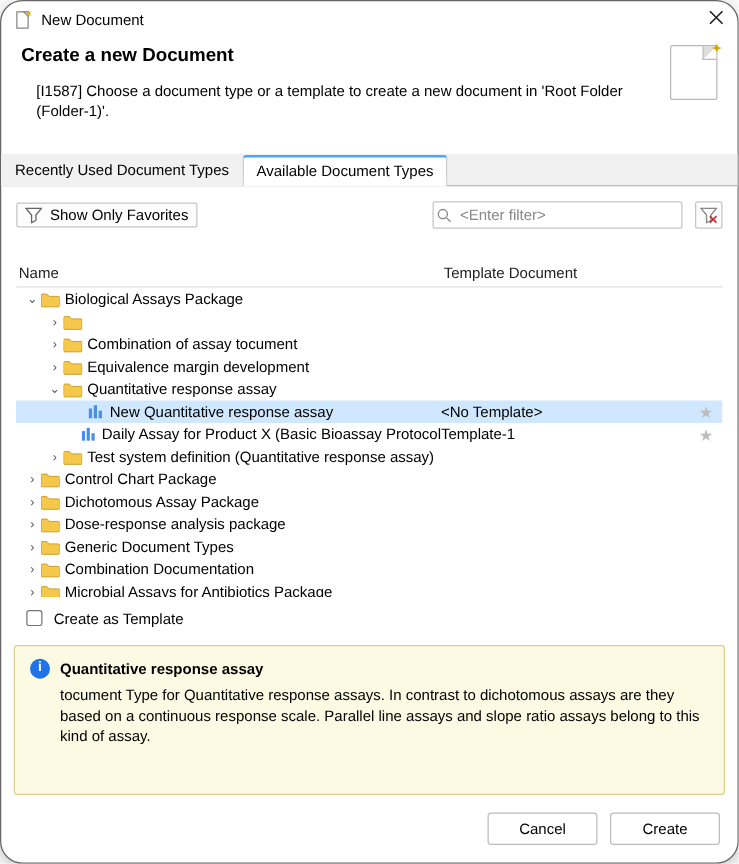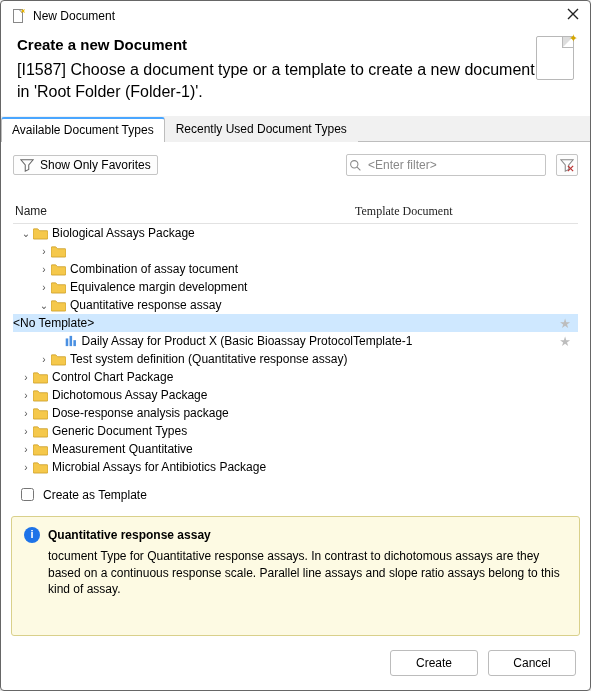--- a/index.html
+++ b/index.html
@@ -7,42 +7,42 @@
     margin: 0;
     font-family: "Segoe UI", Tahoma, sans-serif;
     font-size: 12px;
     background: #fff;
     color: #000;
   }
   .window {
     width: 591px;
     height: 691px;
     border: 1px solid #666;
-    border-radius: 4px;
+    border-radius: 18px;
     display: flex;
     flex-direction: column;
     background: #fff;
     box-shadow: 0 4px 16px rgba(0,0,0,.25);
   }
   .titlebar {
     display: flex;
     align-items: center;
     padding: 6px 10px 4px 10px;
     gap: 6px;
   }
   .titlebar .title-icon { width: 16px; height: 16px; }
   .titlebar .title { flex: 1; font-size: 12px; }
   .titlebar .close { cursor: pointer; }
   .header {
     padding: 8px 16px 10px 16px;
     display: flex;
   }
   .header-text { flex: 1; }
   .header-text h1 { margin: 0 0 6px 0; font-size: 15px; font-weight: 700; }
-  .header-text p { margin: 0; font-size: 16px; line-height: 1.35; }
+  .header-text p { margin: 12px; font-size: 12px; line-height: 1.35; }
   .header-icon {
     width: 38px; height: 44px; border: 1px solid #b8b8b8; border-radius: 2px;
     position: relative; background: #fff;
   }
   .header-icon::before {
     content: ""; position: absolute; top: 0; right: 0; width: 10px; height: 10px;
     background: linear-gradient(135deg,#ddd 48%, #fff 52%);
     border-left: 1px solid #b8b8b8; border-bottom: 1px solid #b8b8b8;
   }
   .header-icon .spark { position:absolute; top:-5px; right:-5px; color:#d4a600; font-size:11px; }
@@ -100,21 +100,21 @@
     width:22px; height:22px; border:1px solid #c5c5c5; border-radius:2px;
     display:flex; align-items:center; justify-content:center; cursor:pointer;
     background:#fdfdfd;
   }
   .filter-btn svg { width:14px; height:14px; }
   .tree-header {
     display:flex; font-size:12px; color:#222; border-bottom:1px solid #e2e2e2;
     padding:4px 2px;
   }
   .tree-header .col-name { flex: 0 0 340px; }
-  .tree-header .col-tmpl { flex: 1; font-family: Liberation Serif, serif; }
+  .tree-header .col-tmpl { flex: 1; }
   .tree-body { flex:1; overflow:auto; }
   .tree-row {
     display:flex; align-items:center; height:18px; font-size:12px;
     padding-right:4px;
     cursor:default;
   }
   .tree-row .cell-name { flex: 0 0 340px; display:flex; align-items:center; overflow:hidden; white-space:nowrap; }
   .tree-row .cell-tmpl { flex: 1; white-space:nowrap; overflow:hidden; }
   .tree-row .cell-star { flex: 0 0 18px; display:flex; align-items:center; justify-content:center; }
   .tree-row.selected { background:#cfe8ff; }
@@ -178,22 +178,22 @@
     <div class="header-text">
       <h1>Create a new Document</h1>
       <p>[I1587] Choose a document type or a template to create a new document in 'Root Folder (Folder-1)'.</p>
     </div>
     <div class="header-icon">
       <span class="spark">✦</span>
     </div>
   </div>
 
   <div class="tabbar">
+    <div class="tab">Recently Used Document Types</div>
     <div class="tab active">Available Document Types</div>
-    <div class="tab">Recently Used Document Types</div>
   </div>
 
   <div class="panel">
 
     <div class="toolbar-row">
       <div class="fav-btn">
         <svg viewBox="0 0 16 16">
           <path d="M1 2 h14 l-5 6 v5 l-4 2 v-7 z" fill="none" stroke="#666" stroke-width="1.2"></path>
         </svg>
         <span>Show Only Favorites</span>
@@ -274,34 +274,44 @@
             <span class="twisty">⌄</span>
             <svg class="icon-folder" viewBox="0 0 16 14">
               <path d="M0 3 v9 a1 1 0 0 0 1 1 h14 a1 1 0 0 0 1 -1 v-7 a1 1 0 0 0 -1 -1 h-8 l-2 -2 h-4 a1 1 0 0 0 -1 1 z" fill="#f5c84b" stroke="#c89a22" stroke-width="0.8"></path>
             </svg>
             <span>Quantitative response assay</span>
           </div>
           <div class="cell-tmpl"></div>
           <div class="cell-star"></div>
         </div>
         <div class="tree-row selected">
-          <div class="cell-tmpl">&lt;No Template&gt;</div>
-          <div class="cell-star">
-            <span class="star-icon">★</span>
-          </div>
-        </div>
-        <div class="tree-row">
           <div class="cell-name">
             <span style="display: inline-block; width: 42px;"></span>
             <span class="twisty blank">·</span>
             <svg class="icon-doc" viewBox="0 0 16 16">
               <rect x="2" y="5" width="3" height="9" fill="#4a90e2"></rect>
               <rect x="6.5" y="2" width="3" height="12" fill="#4a90e2"></rect>
               <rect x="11" y="7" width="3" height="7" fill="#4a90e2"></rect>
             </svg>
+            <span>New Quantitative response assay</span>
+          </div>
+          <div class="cell-tmpl">&lt;No Template&gt;</div>
+          <div class="cell-star">
+            <span class="star-icon">★</span>
+          </div>
+        </div>
+        <div class="tree-row">
+          <div class="cell-name">
+            <span style="display: inline-block; width: 42px;"></span>
+            <span class="twisty blank">·</span>
+            <svg class="icon-doc" viewBox="0 0 16 16">
+              <rect x="2" y="5" width="3" height="9" fill="#4a90e2"></rect>
+              <rect x="6.5" y="2" width="3" height="12" fill="#4a90e2"></rect>
+              <rect x="11" y="7" width="3" height="7" fill="#4a90e2"></rect>
+            </svg>
             <span>Daily Assay for Product X (Basic Bioassay Protocol</span>
           </div>
           <div class="cell-tmpl">Template-1</div>
           <div class="cell-star">
             <span class="star-icon">★</span>
           </div>
         </div>
         <div class="tree-row">
           <div class="cell-name">
             <span style="display: inline-block; width: 24px;"></span>
@@ -362,21 +372,21 @@
           <div class="cell-tmpl"></div>
           <div class="cell-star"></div>
         </div>
         <div class="tree-row">
           <div class="cell-name">
             <span style="display: inline-block; width: 6px;"></span>
             <span class="twisty">›</span>
             <svg class="icon-folder" viewBox="0 0 16 14">
               <path d="M0 3 v9 a1 1 0 0 0 1 1 h14 a1 1 0 0 0 1 -1 v-7 a1 1 0 0 0 -1 -1 h-8 l-2 -2 h-4 a1 1 0 0 0 -1 1 z" fill="#f5c84b" stroke="#c89a22" stroke-width="0.8"></path>
             </svg>
-            <span>Measurement Quantitative</span>
+            <span>Combination Documentation</span>
           </div>
           <div class="cell-tmpl"></div>
           <div class="cell-star"></div>
         </div>
         <div class="tree-row">
           <div class="cell-name">
             <span style="display: inline-block; width: 6px;"></span>
             <span class="twisty">›</span>
             <svg class="icon-folder" viewBox="0 0 16 14">
               <path d="M0 3 v9 a1 1 0 0 0 1 1 h14 a1 1 0 0 0 1 -1 v-7 a1 1 0 0 0 -1 -1 h-8 l-2 -2 h-4 a1 1 0 0 0 -1 1 z" fill="#f5c84b" stroke="#c89a22" stroke-width="0.8"></path>
@@ -396,17 +406,17 @@
 
   <div class="desc-box">
     <div class="info-icon">i</div>
     <div>
       <div class="desc-title">Quantitative response assay</div>
       <div>tocument Type for Quantitative response assays. In contrast to dichotomous assays are they based on a continuous response scale. Parallel line assays and slope ratio assays belong to this kind of assay.</div>
     </div>
   </div>
 
   <div class="button-row">
+    <button>Cancel</button>
     <button>Create</button>
-    <button>Cancel</button>
   </div>
 
 </div>
 
 </body></html>

